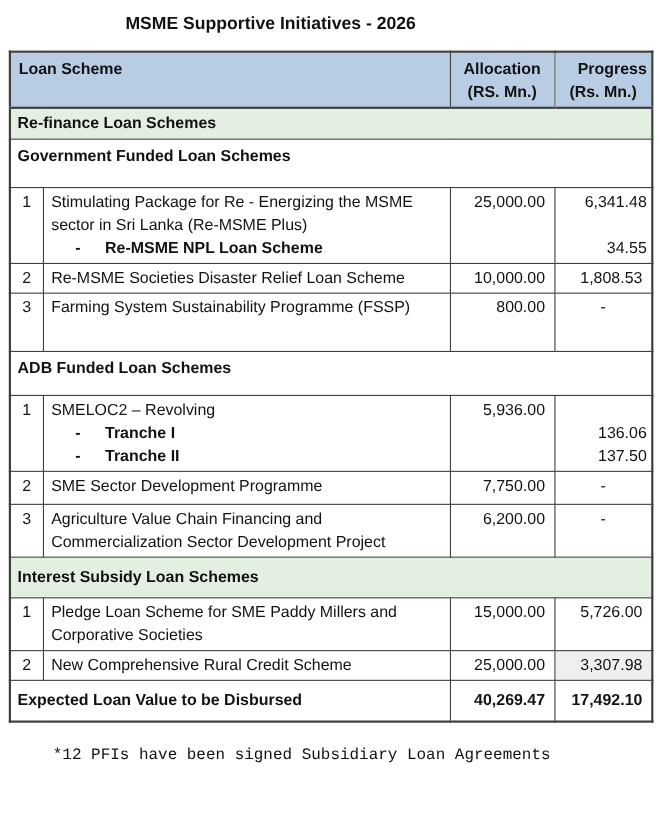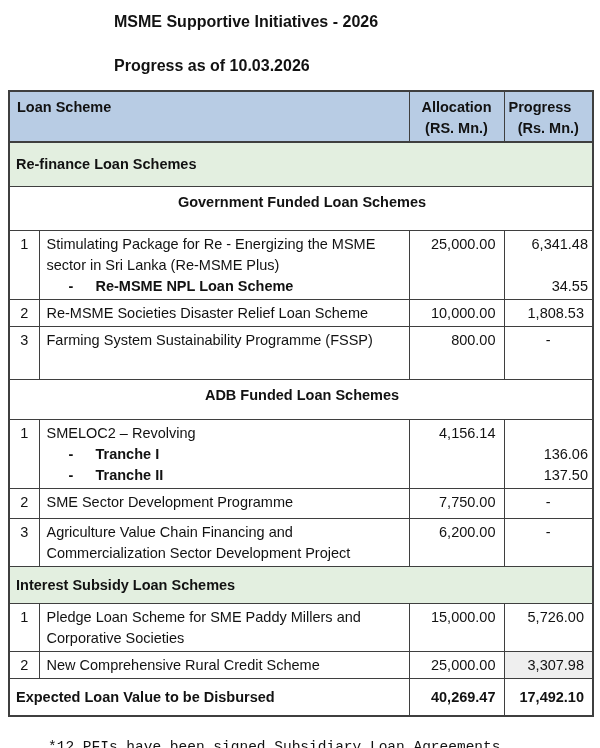--- a/index.html
+++ b/index.html
@@ -60,21 +60,20 @@
   tr.section-green td {
     background: var(--section_bg);
     font-weight: bold;
     vertical-align: middle;
     padding-left: 6px;
   }
   tr.section-plain td {
     font-weight: bold;
     padding-left: 6px;
     padding-top: 5px;
-    text-align: center;
   }
   td.num { text-align: center; }
   td.scheme { padding-left: 7px; }
   td.amount { text-align: right; padding-right: 8px; }
   td.dash-cell { text-align: center; }
   .line { white-space: nowrap; height: 21px; }
   .pline { white-space: nowrap; height: 21px; text-align: right; }
   .sub-line { white-space: nowrap; height: 21px; padding-left: 22px; font-weight: bold; }
   .sub-line .bullet { display: inline-block; width: 27px; }
   td.highlight { background: var(--highlight_bg); }
@@ -89,46 +88,45 @@
     font-size: 14.5px;
     line-height: 19px;
     font-family: Liberation Mono, monospace;
   }
 </style>
 </head>
 <body>
 
 <div class="heading-block">
   <div class="doc-title">MSME Supportive Initiatives - 2026</div>
-  <div class="doc-subtitle">Progress as of 10.03.2026</div>
 </div>
 
 <div class="table-wrap">
   <table>
     <colgroup>
       <col style="width:30px">
       <col style="width:370px">
       <col style="width:95px">
       <col style="width:89px">
     </colgroup>
 
     <tbody>
         <tr class="header-row" style="height:48px">
       <td colspan="2" class="scheme-hdr">Loan Scheme</td>
       <td class="hdr-center">
         <div class="line" style="text-align:center">Allocation</div>
         <div class="line" style="text-align:center">(RS. Mn.)</div>
       </td>
       <td class="hdr-center">
-        <div class="line" style="text-align:left">Progress</div>
+        <div class="line" style="text-align:right">Progress</div>
         <div class="line" style="text-align:center">(Rs. Mn.)</div>
       </td>
     </tr>
 
-    <tr class="section-green" style="height:44px">
+    <tr class="section-green" style="height:28px">
       <td colspan="4">Re-finance Loan Schemes</td>
     </tr>
 
     <tr class="section-plain" style="height:44px">
       <td colspan="4">Government Funded Loan Schemes</td>
     </tr>
 
     <tr style="height:66px">
       <td class="num">1</td>
       <td class="scheme">
@@ -166,21 +164,21 @@
       <td colspan="4">ADB Funded Loan Schemes</td>
     </tr>
 
     <tr style="height:65px">
       <td class="num">1</td>
       <td class="scheme">
         <div class="line">SMELOC2 – Revolving</div>
         <div class="sub-line"><span class="bullet">-</span><span>Tranche I</span></div>
         <div class="sub-line"><span class="bullet">-</span><span>Tranche II</span></div>
       </td>
-      <td class="amount">4,156.14</td>
+      <td class="amount">5,936.00</td>
       <td>
         <div class="pline"></div>
         <div class="pline">136.06</div>
         <div class="pline">137.50</div>
       </td>
     </tr>
 
     <tr style="height:30px">
       <td class="num">2</td>
       <td class="scheme">

